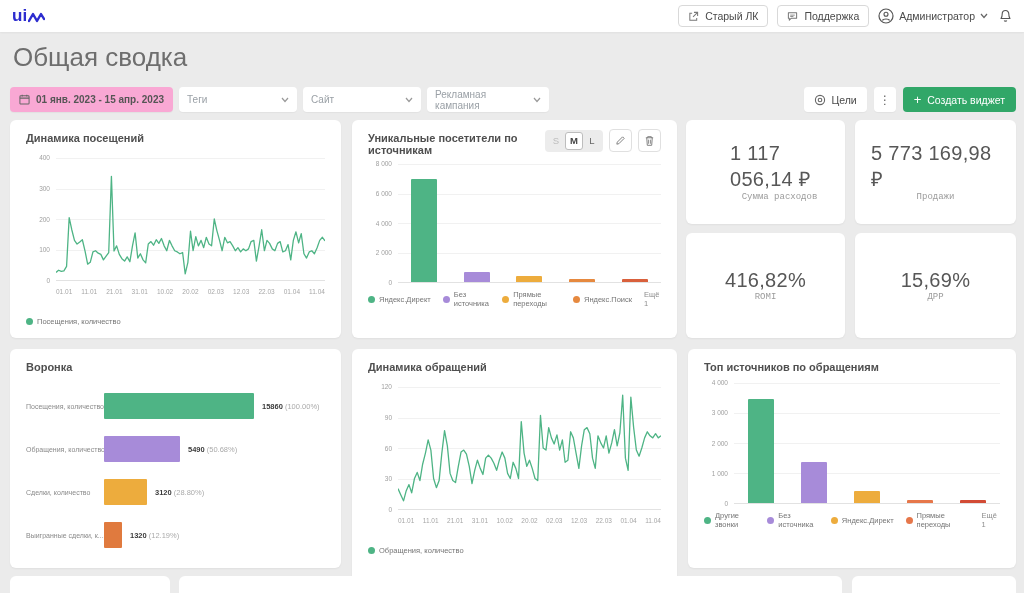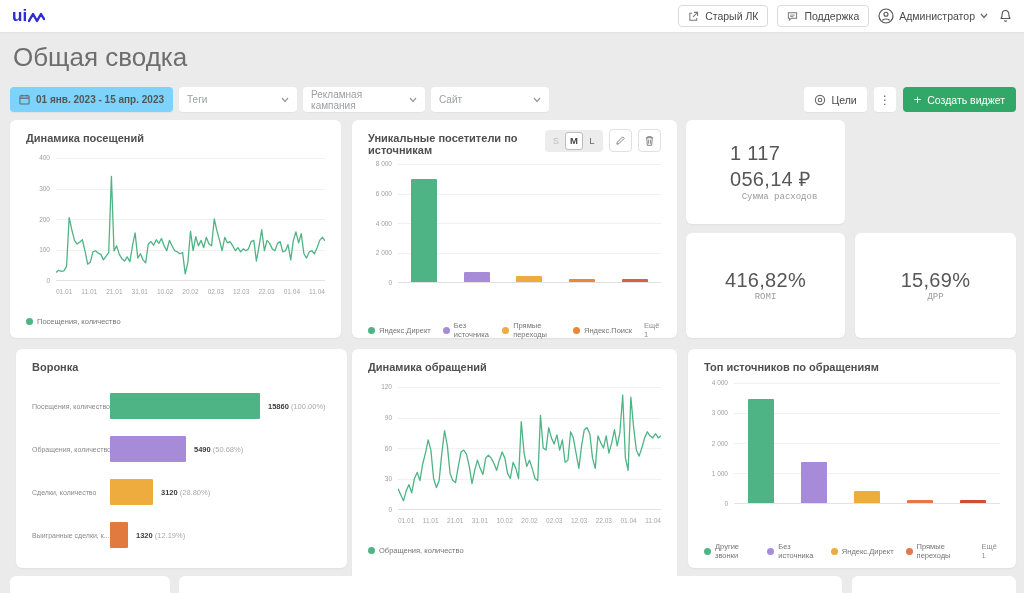--- a/index.html
+++ b/index.html
@@ -14,21 +14,21 @@
   .logo svg { display:block; margin-bottom:3px; }
   .topbar-right { margin-left:auto; display:flex; align-items:center; gap:9px; }
   .top-btn { display:flex; align-items:center; gap:6px; height:22px; padding:0 9px; background:#fff;
              border:1px solid #d9d9d9; border-radius:4px; font-size:10.5px; color:#4a4a4a; cursor:pointer; }
   .user-cluster { display:flex; align-items:center; gap:5px; font-size:10.5px; color:#4a4a4a; cursor:pointer; }
   .bell { margin-left:2px; cursor:pointer; display:flex; }
 
   
   .page-title { position:absolute; left:13px; top:42px; font-size:26px; color:#6e6e6e; font-weight:400; }
   .filter-row { position:absolute; left:10px; right:8px; top:87px; height:25px; display:flex; align-items:center; gap:6px; }
-  .date-btn { display:flex; align-items:center; gap:6px; height:25px; padding:0 9px; background:#7dd3fc;
+  .date-btn { display:flex; align-items:center; gap:6px; height:25px; padding:0 9px; background:#f9a8d4;
               border-radius:4px; font-size:10px; font-weight:700; color:#555; cursor:pointer; box-shadow:0 1px 1px rgba(0,0,0,.04); }
   .select { display:flex; align-items:center; height:25px; background:#fff; border-radius:4px; padding:0 8px;
             font-size:10px; color:#9aa0a6; cursor:pointer; box-shadow:0 1px 1px rgba(0,0,0,.04); }
   .select .chev { margin-left:auto; display:flex; }
   .sel-tags { width:118px; } .sel-campaign { width:122px; } .sel-site { width:118px; }
   .filter-right { margin-left:auto; display:flex; align-items:center; gap:7px; }
   .goals-btn { display:flex; align-items:center; gap:5px; height:25px; padding:0 10px; background:#fff;
                border-radius:4px; font-size:10.5px; color:#4a4a4a; cursor:pointer; box-shadow:0 1px 1px rgba(0,0,0,.04); }
   .kebab-btn { width:22px; height:25px; background:#fff; border-radius:4px; display:flex; align-items:center;
                justify-content:center; color:#666; font-size:12px; cursor:pointer; box-shadow:0 1px 1px rgba(0,0,0,.04); }
@@ -58,21 +58,21 @@
   .bar-slot { flex:1; height:100%; display:flex; align-items:flex-end; justify-content:center; }
   .bar { width:26px; border-radius:1px 1px 0 0; }
   .xlabels { margin-left:30px; margin-top:4px; display:flex; justify-content:space-between;
              font-size:6.5px; color:#a6a6a6; }
   .legend { display:flex; align-items:center; gap:20px; font-size:7.5px; color:#757575; }
   .legend-item { display:flex; align-items:center; gap:4px; cursor:pointer; }
   .dot { width:7px; height:7px; border-radius:50%; flex:0 0 auto; }
   .more { margin-left:auto; color:#8d8d8d; cursor:pointer; }
 
   .line-legend { margin-top:22px; }
-  .bar-legend { margin-top:35px;gap:12px; }
+  .bar-legend { margin-top:4px;gap:12px; }
 
   
   .toolbar { margin-left:auto; display:flex; align-items:center; gap:6px; margin-top:-3px; }
   .size-group { display:flex; background:#ececec; border-radius:4px; padding:2px; }
   .size-btn { width:18px; height:18px; display:flex; align-items:center; justify-content:center;
               font-size:9.5px; color:#666; border-radius:3px; cursor:pointer; }
   .size-btn.disabled { color:#bdbdbd; }
   .size-btn.active { background:#fff; border:1px solid #bdbdbd; font-weight:700; color:#444; }
   .icon-btn { width:23px; height:23px; background:#fff; border:1px solid #e0e0e0; border-radius:4px;
               display:flex; align-items:center; justify-content:center; cursor:pointer; }
@@ -145,30 +145,30 @@
       <span>01 янв. 2023 - 15 апр. 2023</span>
     </div>
     <div class="select sel-tags">
       <span>Теги</span>
       <span class="chev">
         <svg width="8" height="6" viewBox="0 0 8 6">
             <polyline points="1,1 4,4.5 7,1" fill="none" stroke="#999" stroke-width="1.2"></polyline>
           </svg>
       </span>
     </div>
-    <div class="select sel-campaign">
-      <span>Рекламная кампания</span>
+    <div class="select sel-site">
+      <span>Сайт</span>
       <span class="chev">
         <svg width="8" height="6" viewBox="0 0 8 6">
             <polyline points="1,1 4,4.5 7,1" fill="none" stroke="#999" stroke-width="1.2"></polyline>
           </svg>
       </span>
     </div>
-    <div class="select sel-site">
-      <span>Сайт</span>
+    <div class="select sel-campaign">
+      <span>Рекламная кампания</span>
       <span class="chev">
         <svg width="8" height="6" viewBox="0 0 8 6">
             <polyline points="1,1 4,4.5 7,1" fill="none" stroke="#999" stroke-width="1.2"></polyline>
           </svg>
       </span>
     </div>
     <div class="filter-right">
       <div class="goals-btn">
         <svg width="12" height="12" viewBox="0 0 12 12">
           <circle cx="6" cy="6" r="4.6" fill="none" stroke="#666" stroke-width="1.1"></circle>
@@ -303,30 +303,34 @@
           </span>
           <span class="more">Ещё 1</span>
         </div>
     </div>
   </div>
 
   <div class="card kpi" style="left:686px; top:120px; width:159px; height:104px;padding-left:44px;">
     <div class="kpi-value">1 117 056,14 ₽</div>
     <div class="kpi-label">Сумма расходов</div>
   </div>
+  <div class="card kpi" style="left:855px; top:120px; width:161px; height:104px;">
+    <div class="kpi-value">5 773 169,98 ₽</div>
+    <div class="kpi-label">Продажи</div>
+  </div>
   <div class="card kpi" style="left:686px; top:233px; width:159px; height:105px;">
     <div class="kpi-value">416,82%</div>
     <div class="kpi-label">ROMI</div>
   </div>
   <div class="card kpi" style="left:855px; top:233px; width:161px; height:105px;">
     <div class="kpi-value">15,69%</div>
     <div class="kpi-label">ДРР</div>
   </div>
 
-  <div class="card" style="left:10px; top:349px; width:331px; height:219px;margin-left:6px;">
+  <div class="card" style="left:10px; top:349px; width:331px; height:219px;">
     <div class="card-title">Воронка</div>
     <div>
       <div class="funnel-rows">
           <div class="frow">
             <div class="flabel">Посещения, количество</div>
             <div class="fbar" style="width: 150px; background: rgb(78, 180, 133);"></div>
             <div class="fval"><b>15860</b><span> (100.00%)</span></div>
           </div>
           <div class="frow">
             <div class="flabel">Обращения, количество</div>

